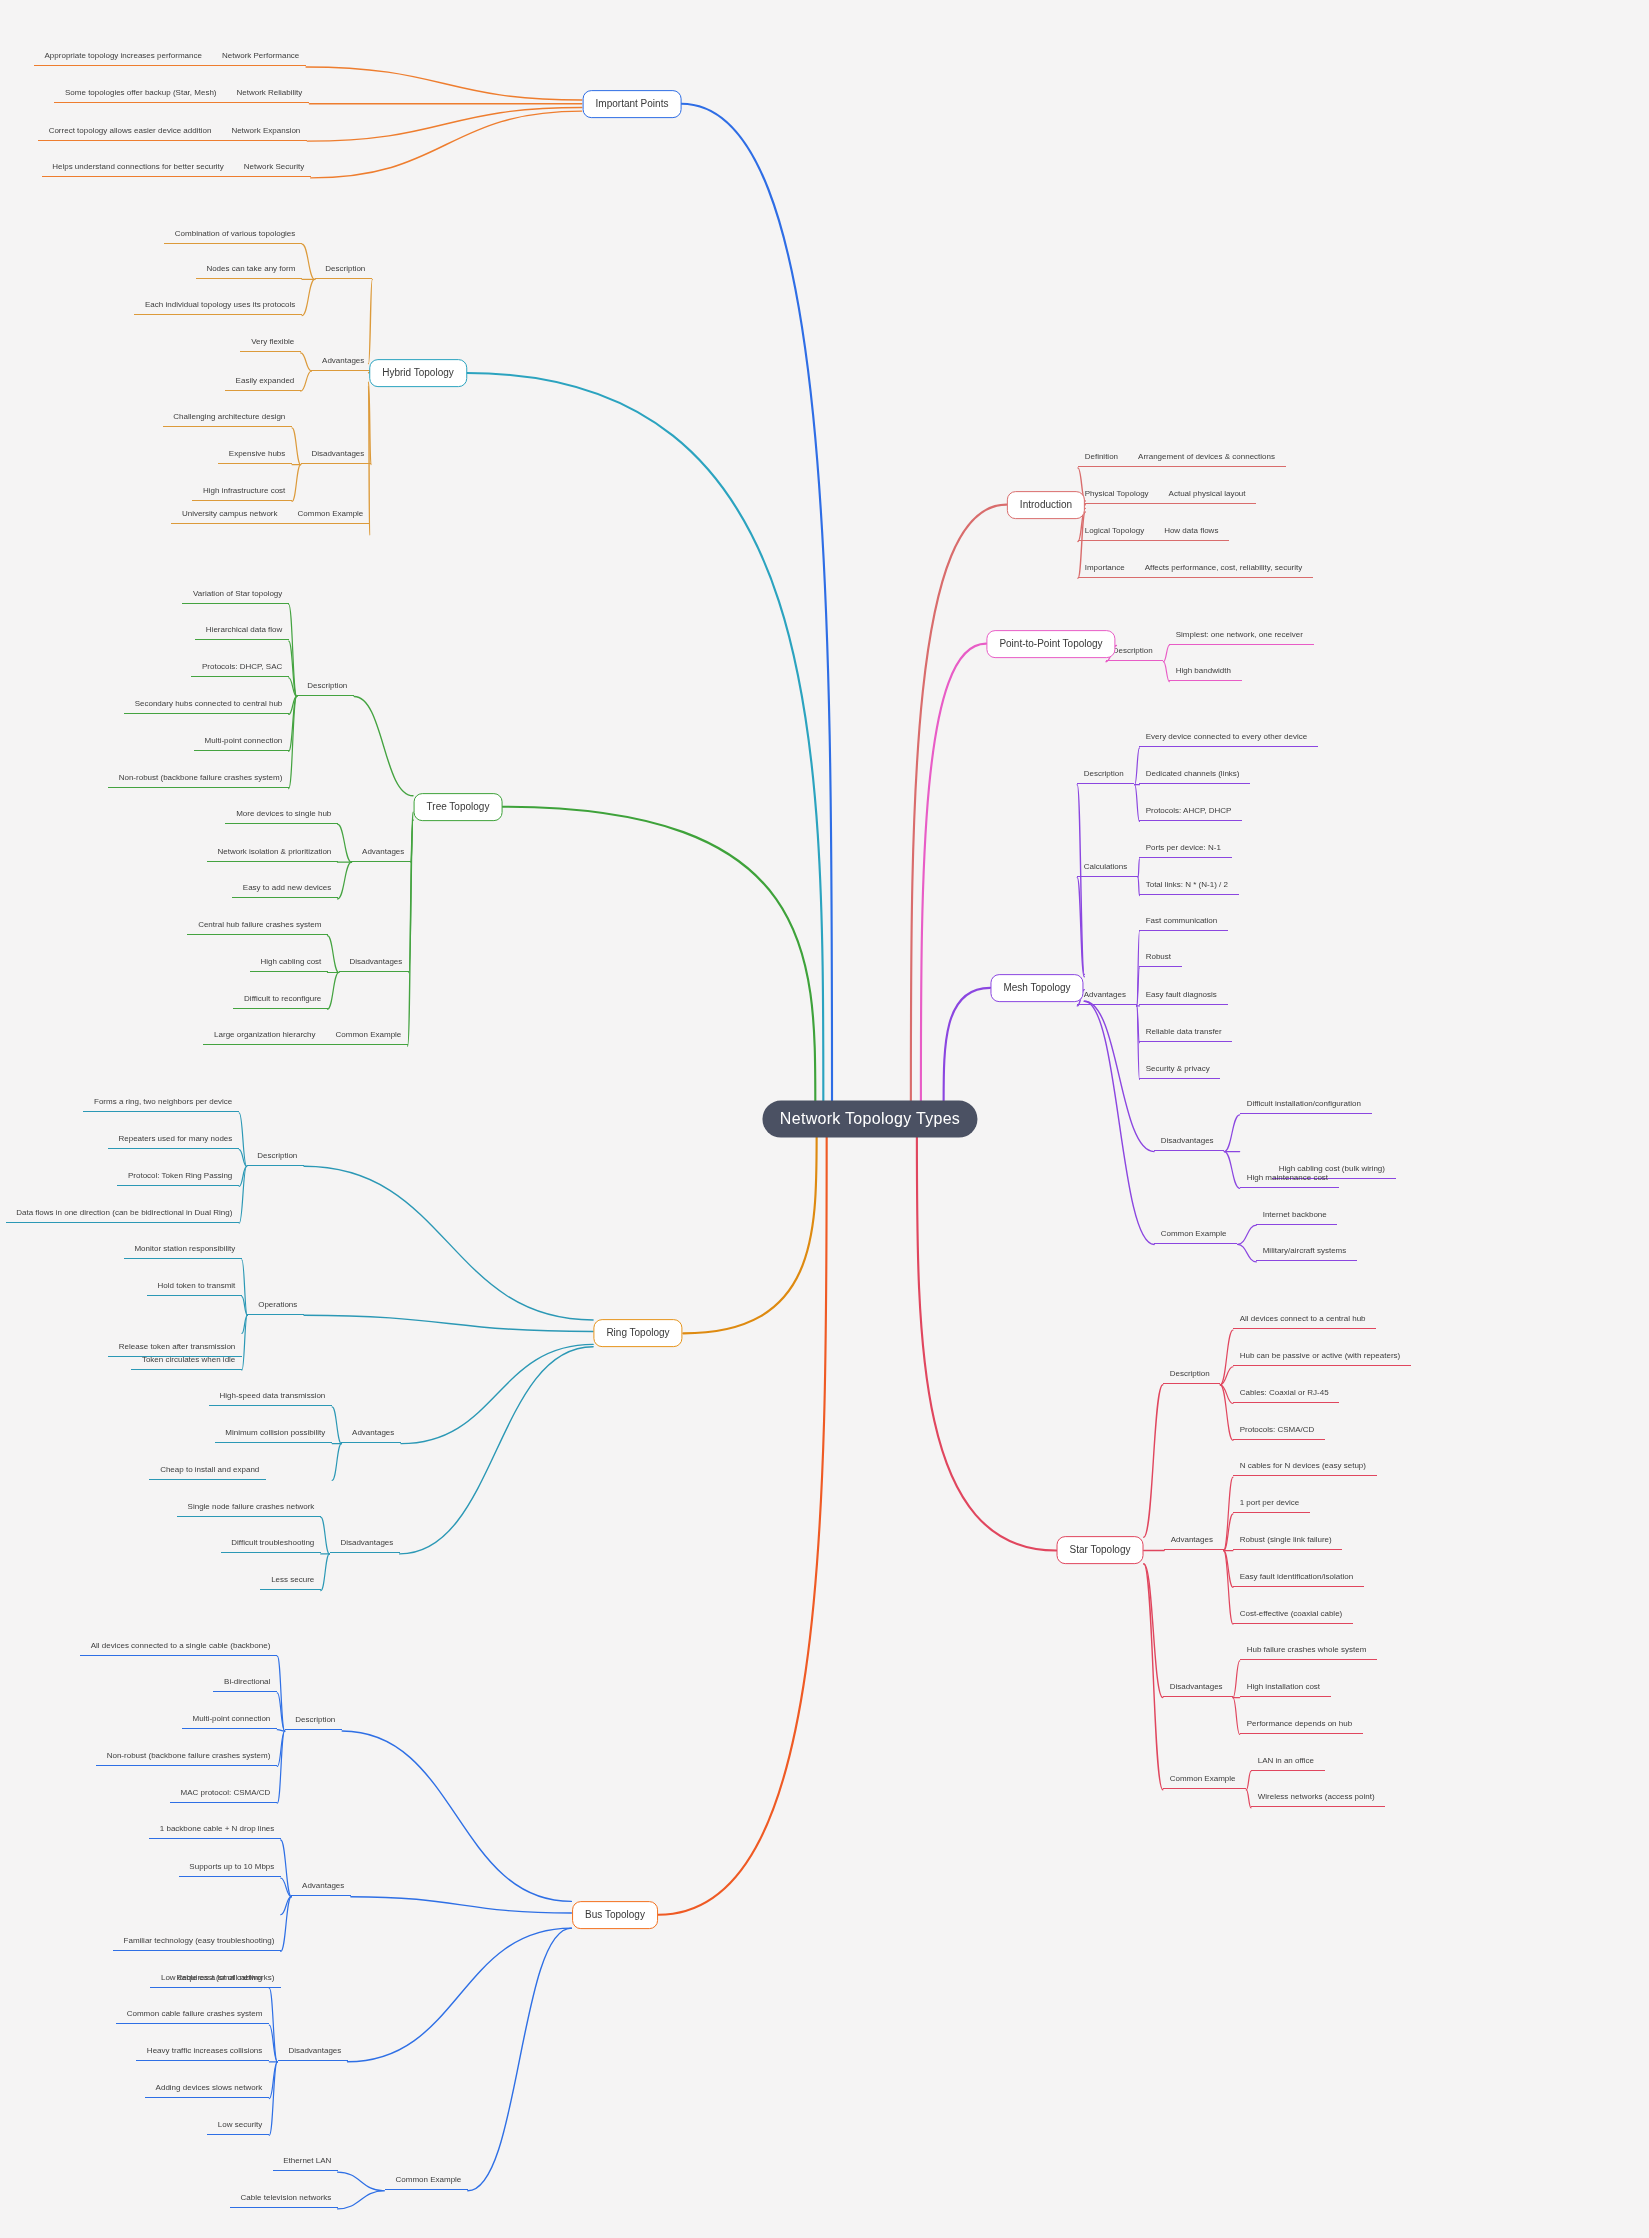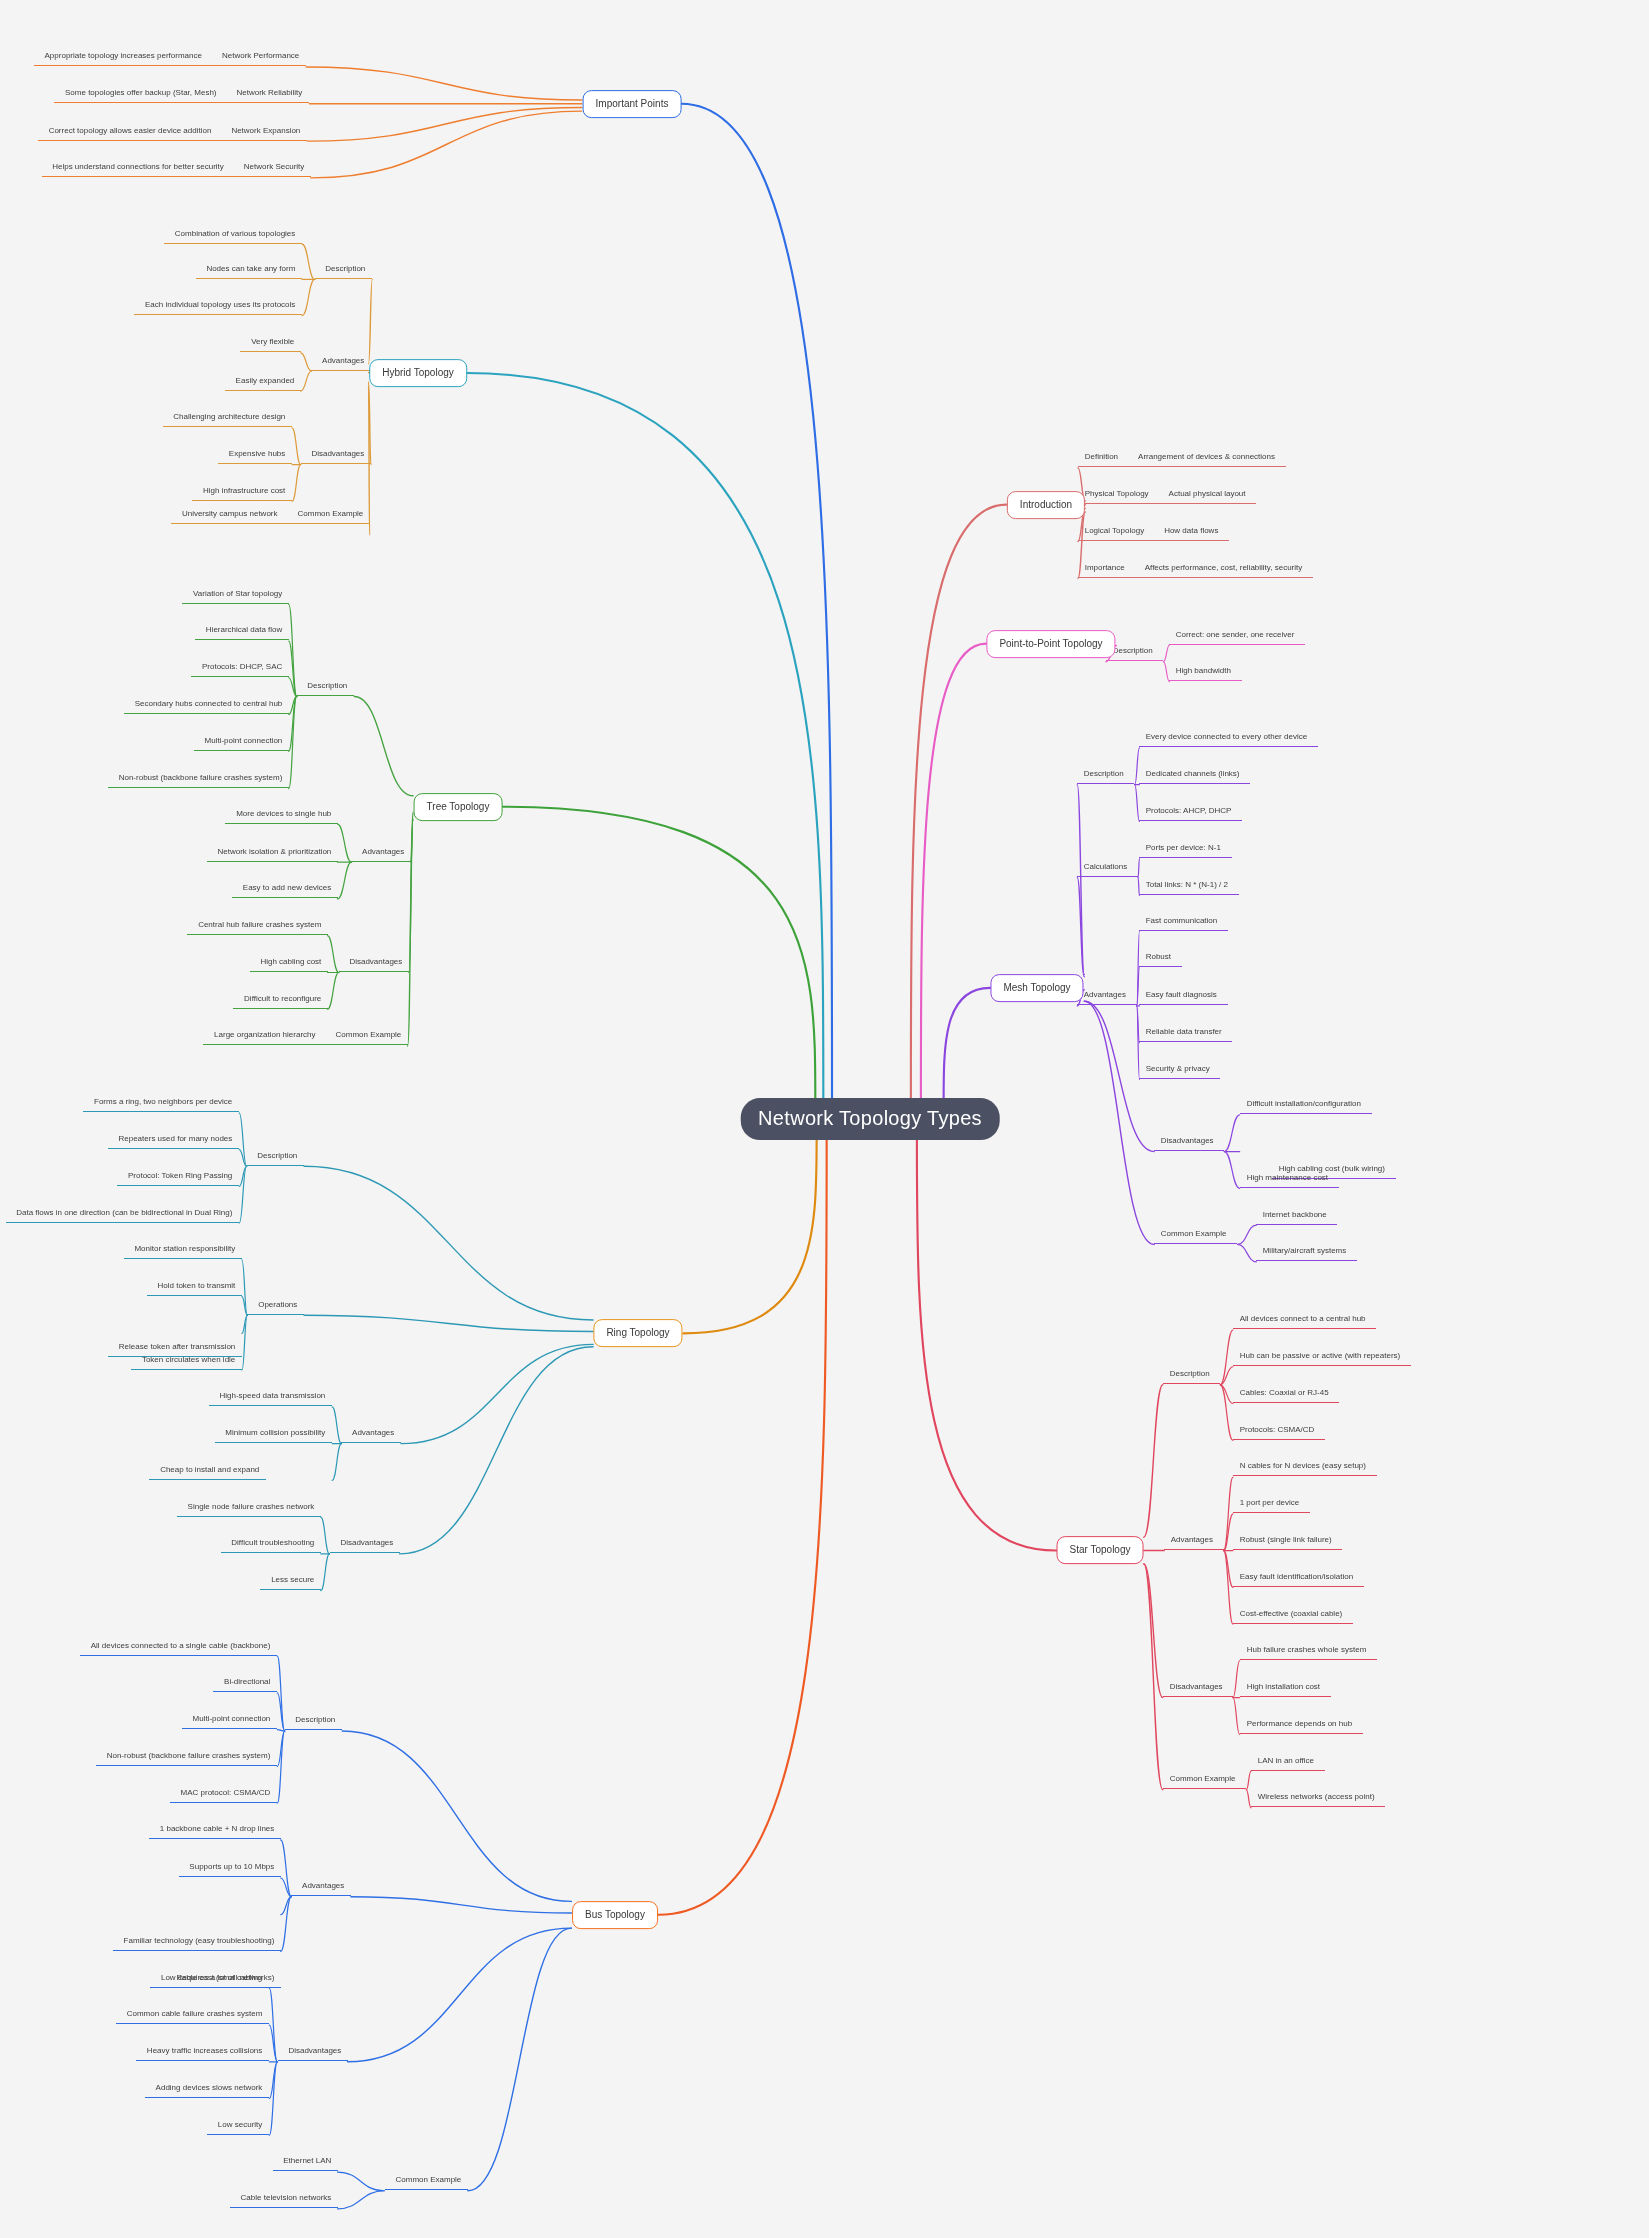--- a/index.html
+++ b/index.html
@@ -7,21 +7,21 @@
   #stage{position:relative;overflow:hidden;margin:0 auto;}
   #wires{position:absolute;left:0;top:0;z-index:0;}
   #layer{position:absolute;left:0;top:0;width:100%;height:100%;z-index:1;}
   .node{
     position:absolute;transform:translate(-50%,-50%);
     background:#ffffff;border:1.7px solid #888;border-radius:8.7px;
     padding:7.4px 12px;font-size:10px;color:#383838;white-space:nowrap;z-index:2;
   }
   #root{
     position:absolute;transform:translate(-50%,-50%);
-    border-radius:19.4px;padding:9.4px 17.4px;font-size:20px;letter-spacing:0.3px;
+    border-radius:19.4px;padding:9.4px 17.4px;font-size:16px;letter-spacing:0.3px;
     white-space:nowrap;z-index:2;
   }
   .row{
     position:absolute;white-space:nowrap;border-bottom:1.3px solid #999;
     padding:0 6.7px 4.7px 10.7px;font-size:8px;color:#3d3d3d;z-index:1;
   }
   .row.r{padding:0 10.7px 4.7px 6.7px;}
   .row span + span{margin-left:20px;}
 </style>
 </head>
@@ -230,21 +230,21 @@
       <div class="row l" style="border-bottom-color: rgb(46, 111, 229); right: 1182px; top: 2175px;"><span>Common Example</span></div>
       <div class="row l" style="border-bottom-color: rgb(46, 111, 229); right: 1312px; top: 2156px;"><span>Ethernet LAN</span></div>
       <div class="row l" style="border-bottom-color: rgb(46, 111, 229); right: 1312px; top: 2193px;"><span>Cable television networks</span></div>
       <div class="node" style="left: 1046px; top: 505px; border-color: rgb(217, 108, 108);">Introduction</div>
       <div class="row r" style="border-bottom-color: rgb(217, 108, 108); left: 1078px; top: 452px;"><span>Definition</span><span>Arrangement of devices &amp; connections</span></div>
       <div class="row r" style="border-bottom-color: rgb(217, 108, 108); left: 1078px; top: 489px;"><span>Physical Topology</span><span>Actual physical layout</span></div>
       <div class="row r" style="border-bottom-color: rgb(217, 108, 108); left: 1078px; top: 526px;"><span>Logical Topology</span><span>How data flows</span></div>
       <div class="row r" style="border-bottom-color: rgb(217, 108, 108); left: 1078px; top: 563px;"><span>Importance</span><span>Affects performance, cost, reliability, security</span></div>
       <div class="node" style="left: 1051px; top: 644px; border-color: rgb(232, 92, 198);">Point-to-Point Topology</div>
       <div class="row r" style="border-bottom-color: rgb(232, 92, 198); left: 1106px; top: 646px;"><span>Description</span></div>
-      <div class="row r" style="border-bottom-color: rgb(232, 92, 198); left: 1169px; top: 630px;"><span>Correct: one sender, one receiver</span></div>
+      <div class="row r" style="border-bottom-color: rgb(232, 92, 198); left: 1169px; top: 630px;"><span>Simplest: one network, one receiver</span></div>
       <div class="row r" style="border-bottom-color: rgb(232, 92, 198); left: 1169px; top: 666px;"><span>High bandwidth</span></div>
       <div class="node" style="left: 1037px; top: 988px; border-color: rgb(139, 70, 224);">Mesh Topology</div>
       <div class="row r" style="border-bottom-color: rgb(139, 70, 224); left: 1077px; top: 769px;"><span>Description</span></div>
       <div class="row r" style="border-bottom-color: rgb(139, 70, 224); left: 1139px; top: 732px;"><span>Every device connected to every other device</span></div>
       <div class="row r" style="border-bottom-color: rgb(139, 70, 224); left: 1139px; top: 769px;"><span>Dedicated channels (links)</span></div>
       <div class="row r" style="border-bottom-color: rgb(139, 70, 224); left: 1139px; top: 806px;"><span>Protocols: AHCP, DHCP</span></div>
       <div class="row r" style="border-bottom-color: rgb(139, 70, 224); left: 1077px; top: 862px;"><span>Calculations</span></div>
       <div class="row r" style="border-bottom-color: rgb(139, 70, 224); left: 1139px; top: 843px;"><span>Ports per device: N-1</span></div>
       <div class="row r" style="border-bottom-color: rgb(139, 70, 224); left: 1139px; top: 880px;"><span>Total links: N * (N-1) / 2</span></div>
       <div class="row r" style="border-bottom-color: rgb(139, 70, 224); left: 1077px; top: 990px;"><span>Advantages</span></div>

